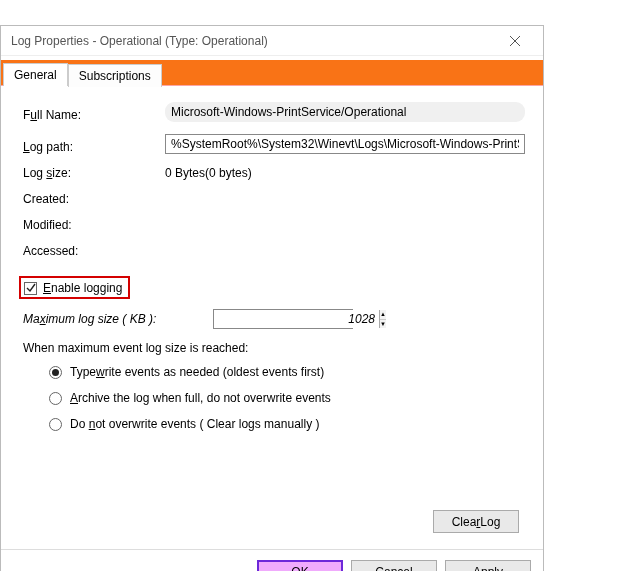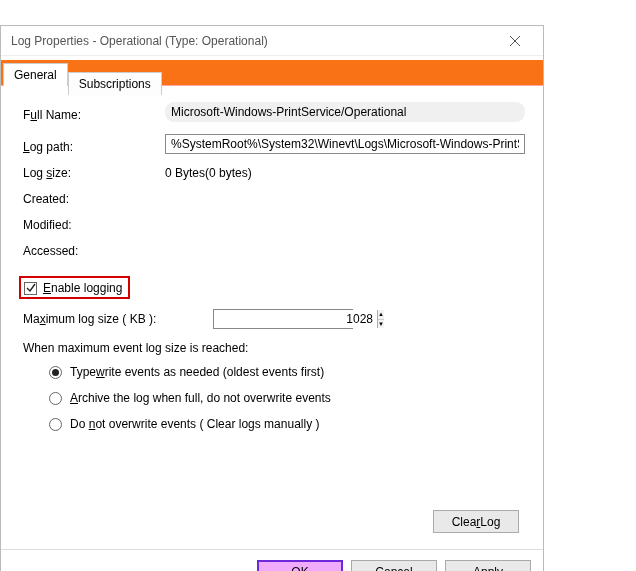--- a/index.html
+++ b/index.html
@@ -52,21 +52,21 @@
     border-bottom: none;
     margin-right: 0px;
     background: #fff;
     position: relative;
     top: 1px;
     font-size: 12px;
     cursor: default;
   }
   .tab.inactive {
     background: #fdfdfd;
-    top: 10px;
+    top: 2px;
   }
   .tab.active {
     background: #fff;
     z-index: 2;
   }
   .panel {
     flex: 1;
     padding: 16px 18px 8px 22px;
     display: flex;
     flex-direction: column;
@@ -121,20 +121,21 @@
     width: 13px; height: 13px;
     border: 1px solid #666;
     display: inline-flex; align-items: center; justify-content: center;
     margin-right: 6px;
     font-size: 10px;
   }
   .size-row {
     display: flex;
     align-items: center;
     margin-bottom: 12px;
+    font-style: italic;
   }
   .size-lbl { width: 190px; }
   .spinner {
     display: flex;
     width: 140px;
     border: 1px solid #888;
   }
   .spinner input {
     border: none;
     text-align: right;

